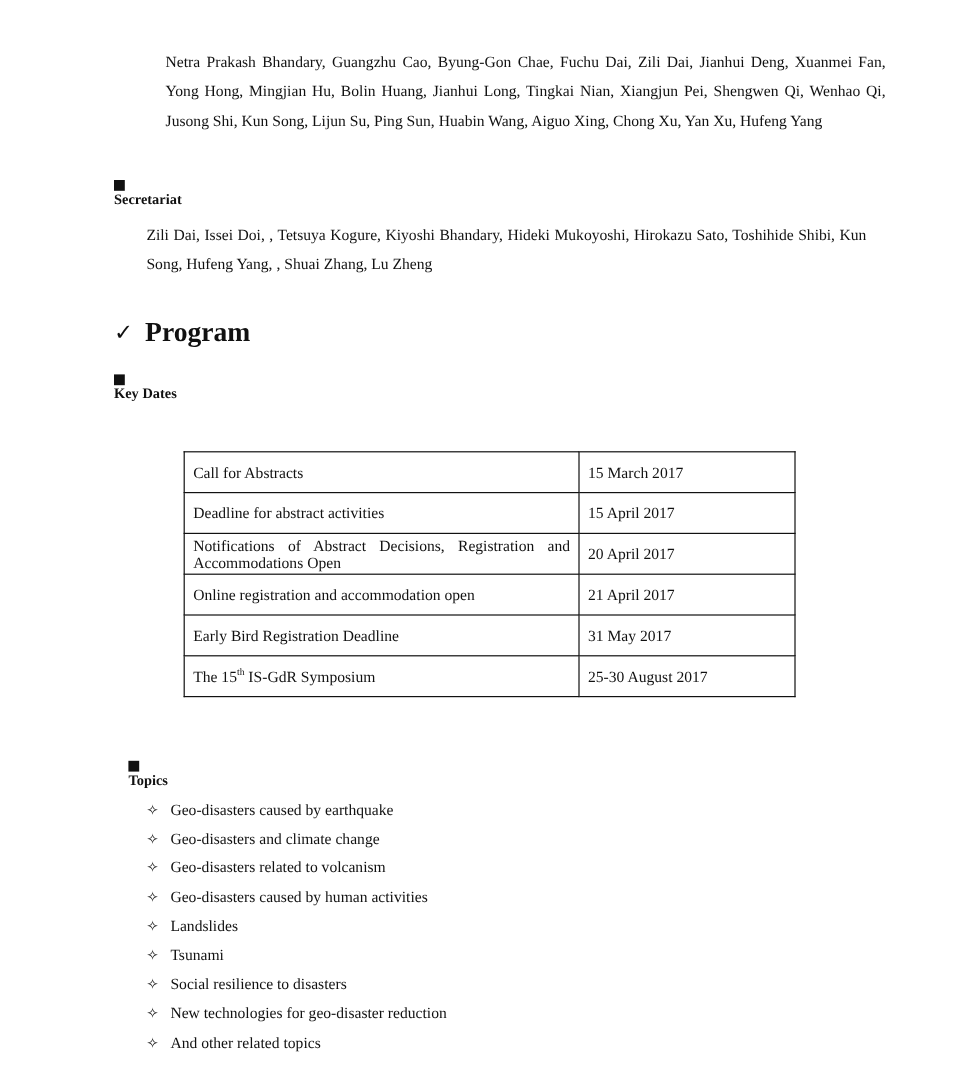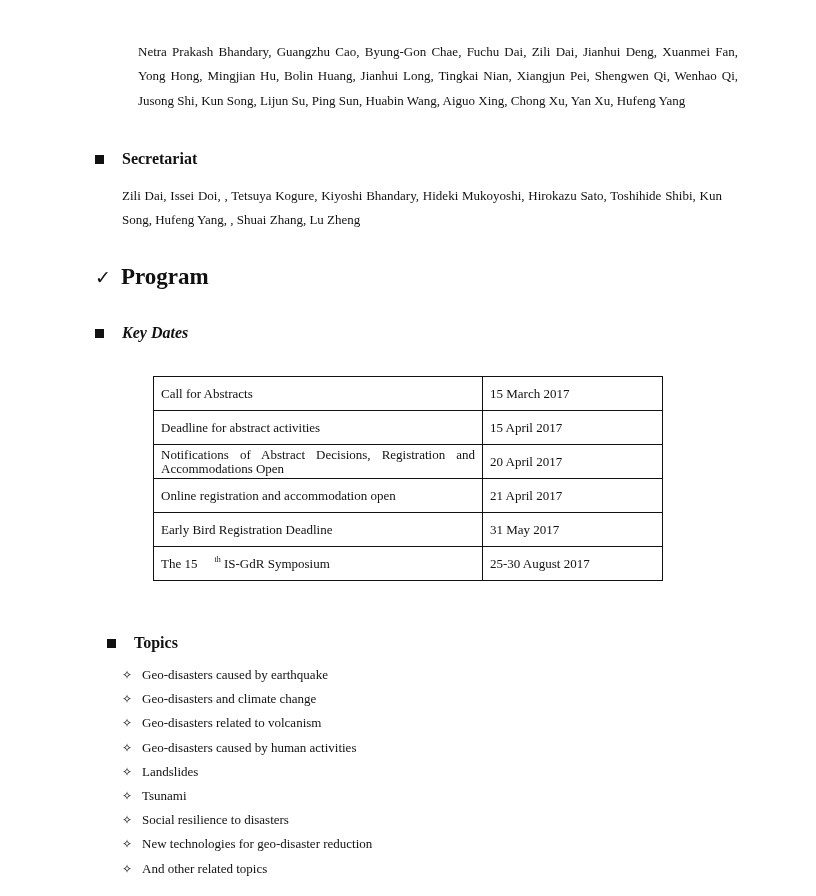--- a/index.html
+++ b/index.html
@@ -7,43 +7,43 @@
     width: 816px; height: 896px; position: relative; overflow: hidden;
     font-family: "Liberation Serif", "DejaVu Serif", serif;
     color: #111111;
   }
   .para {
     position: absolute; left: 122px; width: 600px;
     font-size: 13px; line-height: 24.3px; text-align: justify;
     text-align-last: left;
   }
   .bullet-head {
-    position: absolute; left: 95px; font-size: 16px; font-weight: bold;
-    display: flex; align-items: center;
+    position: absolute; left: 95px; font-size: 12px; font-weight: bold;
+    display: flex; align-items: flex-start; flex-direction: column;
   }
   .bullet-head .sq {
     width: 9px; height: 9px; background: #111; display: inline-block; margin-right: 18px;
   }
   .section-title {
     position: absolute; left: 95px; top: 264px;
     font-size: 23px; font-weight: bold; display: flex; align-items: center;
   }
   .section-title .check { font-size: 19px; font-weight: normal; margin-right: 10px; font-family: "DejaVu Sans", sans-serif; }
   table.dates {
     position: absolute; left: 153px; top: 376px;
     border-collapse: collapse; width: 510px;
     font-size: 13px;
   }
   table.dates td {
     border: 1px solid #111; height: 33px; padding: 0 7px; vertical-align: middle;
     line-height: 14px;
   }
   table.dates td.c1 { width: 314px; text-align: justify; text-align-last: left; }
   table.dates td.c2 { width: 165px; }
-  sup { font-size: 8px; line-height: 0; margin-left: 17px; }
+  sup { font-size: 8px; line-height: 0; }
   ul.topics {
     position: absolute; left: 122px; top: 663px; margin: 0; padding: 0; list-style: none;
     font-size: 13px;
   }
   ul.topics li { height: 24.2px; display: flex; align-items: center; }
   ul.topics .dia { font-family: "DejaVu Sans", sans-serif; font-size: 12px; width: 20px; display: inline-block; }
 </style>
 </head>
 <body>
 
@@ -53,21 +53,21 @@
   <span class="sq"></span>
   <span>Secretariat</span>
 </div>
 <p class="para" style="top:184px; margin:0;">Zili Dai, Issei Doi, , Tetsuya Kogure, Kiyoshi Bhandary, Hideki Mukoyoshi, Hirokazu Sato, Toshihide Shibi, Kun Song, Hufeng Yang, , Shuai Zhang, Lu Zheng</p>
 
 <div class="section-title">
   <span class="check">✓</span>
   <span>Program</span>
 </div>
 
-<div class="bullet-head" style="top:324px;font-style:italic;">
+<div class="bullet-head" style="top:312px;">
   <span class="sq"></span>
   <span>Key Dates</span>
 </div>
 
 <table class="dates">
   <tbody>
       <tr>
     <td class="c1">Call for Abstracts</td>
     <td class="c2">15 March 2017</td>
   </tr>

